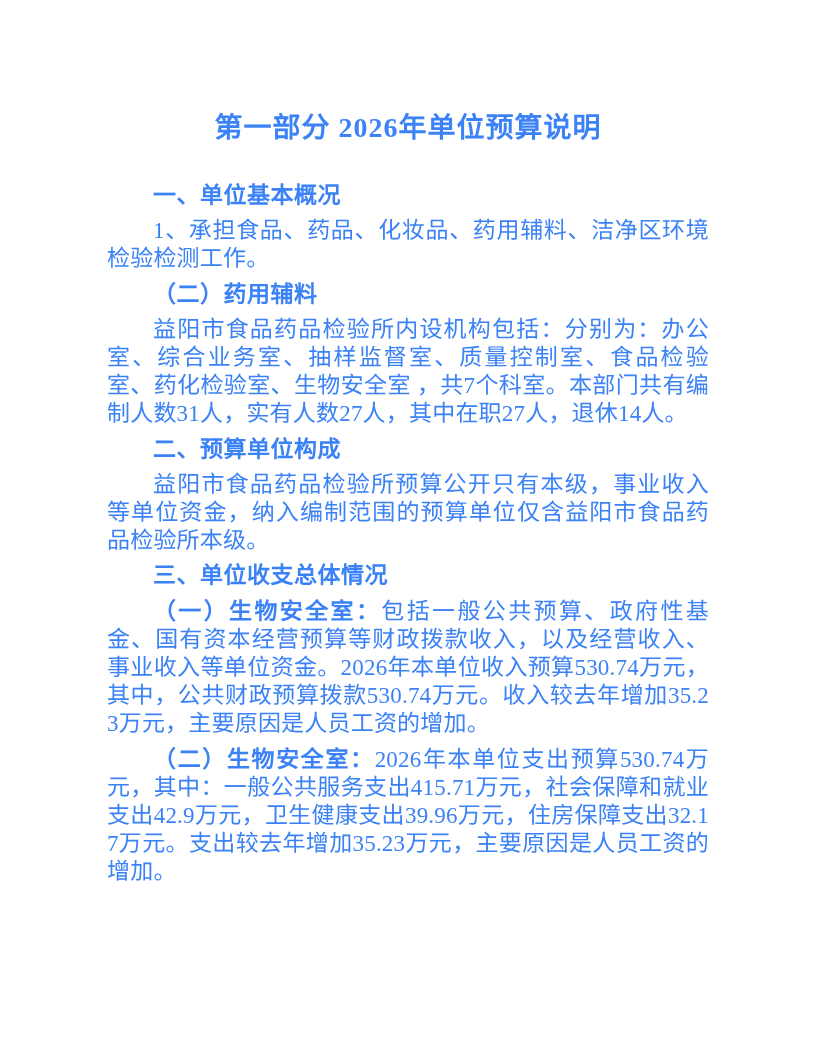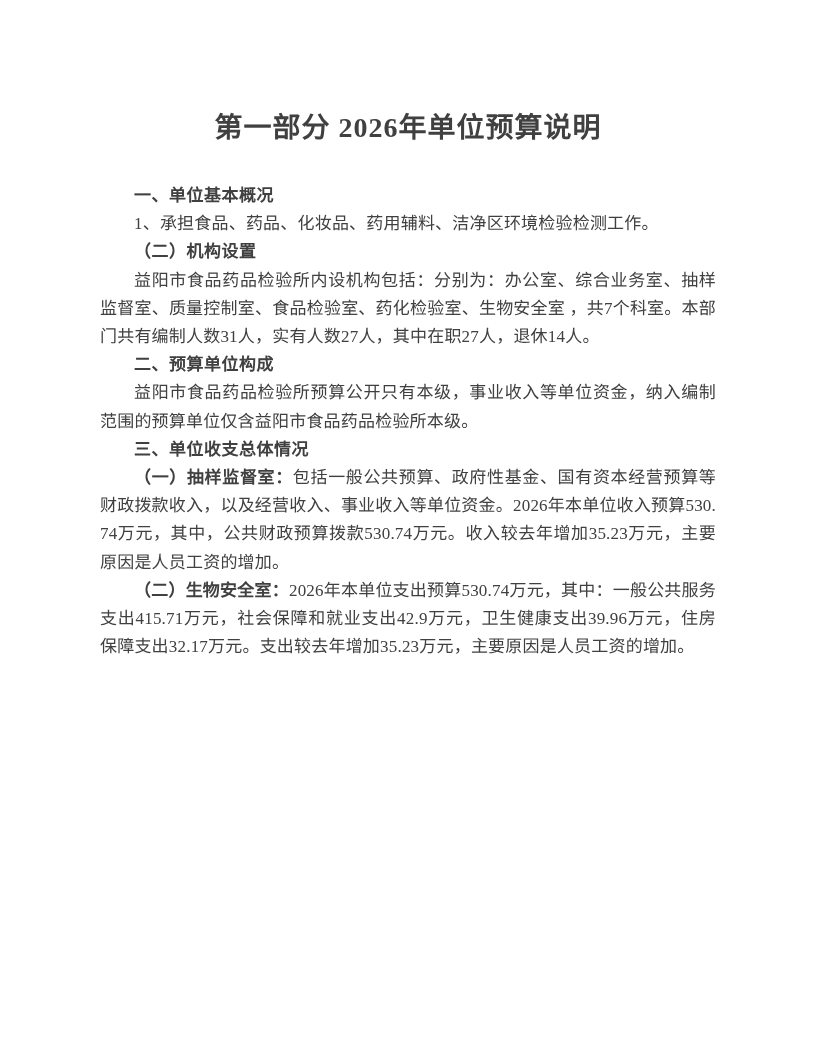--- a/index.html
+++ b/index.html
@@ -9,59 +9,59 @@
     background: #ffffff;
   }
   .page {
     position: relative;
     width: 816px;
     height: 1056px;
     margin: 0 auto;
     box-sizing: border-box;
     padding: 96px 100px 0 100px;
     background: #ffffff;
-    color: #404040;
+    color: #3b82f6;
     font-family: "Liberation Serif", "DejaVu Serif", serif;
     overflow: hidden;
   }
   .doc-title {
     font-size: 28px;
     font-weight: 700;
     line-height: 44px;
     text-align: center;
     margin: 10px 0 32px 0;
     letter-spacing: 1px;
     white-space: nowrap;
   }
   .para {
-    font-size: 17px;
+    font-size: 23px;
     line-height: 28.2px;
     text-align: justify;
     text-indent: 2em;
-    margin: 0;
+    margin: 7px;
     word-break: break-all;
     letter-spacing: 0.2px;
   }
   .para.heading {
     font-weight: 700;
     letter-spacing: 0.5px;
   }
   .para .lead {
     font-weight: 700;
   }
 </style>
 </head>
 <body>
 
 <div class="page">
   <h1 class="doc-title">第一部分 2026年单位预算说明</h1>
   <div>
       <p class="para heading"><span>一、单位基本概况</span></p>
       <p class="para"><span>1、承担食品、药品、化妆品、药用辅料、洁净区环境检验检测工作。</span></p>
-      <p class="para heading"><span>（二）机构设置</span></p>
+      <p class="para heading"><span>（二）药用辅料</span></p>
       <p class="para"><span>益阳市食品药品检验所内设机构包括：分别为：办公室、综合业务室、抽样监督室、质量控制室、食品检验室、药化检验室、生物安全室 ，共7个科室。本部门共有编制人数31人，实有人数27人，其中在职27人，退休14人。</span></p>
       <p class="para heading"><span>二、预算单位构成</span></p>
       <p class="para"><span>益阳市食品药品检验所预算公开只有本级，事业收入等单位资金，纳入编制范围的预算单位仅含益阳市食品药品检验所本级。</span></p>
       <p class="para heading"><span>三、单位收支总体情况</span></p>
-      <p class="para"><span class="lead">（一）抽样监督室：</span><span>包括一般公共预算、政府性基金、国有资本经营预算等财政拨款收入，以及经营收入、事业收入等单位资金。2026年本单位收入预算530.74万元，其中，公共财政预算拨款530.74万元。收入较去年增加35.23万元，主要原因是人员工资的增加。</span></p>
+      <p class="para"><span class="lead">（一）生物安全室：</span><span>包括一般公共预算、政府性基金、国有资本经营预算等财政拨款收入，以及经营收入、事业收入等单位资金。2026年本单位收入预算530.74万元，其中，公共财政预算拨款530.74万元。收入较去年增加35.23万元，主要原因是人员工资的增加。</span></p>
       <p class="para"><span class="lead">（二）生物安全室：</span><span>2026年本单位支出预算530.74万元，其中：一般公共服务支出415.71万元，社会保障和就业支出42.9万元，卫生健康支出39.96万元，住房保障支出32.17万元。支出较去年增加35.23万元，主要原因是人员工资的增加。</span></p>
     </div>
 </div>
 
 </body></html>

